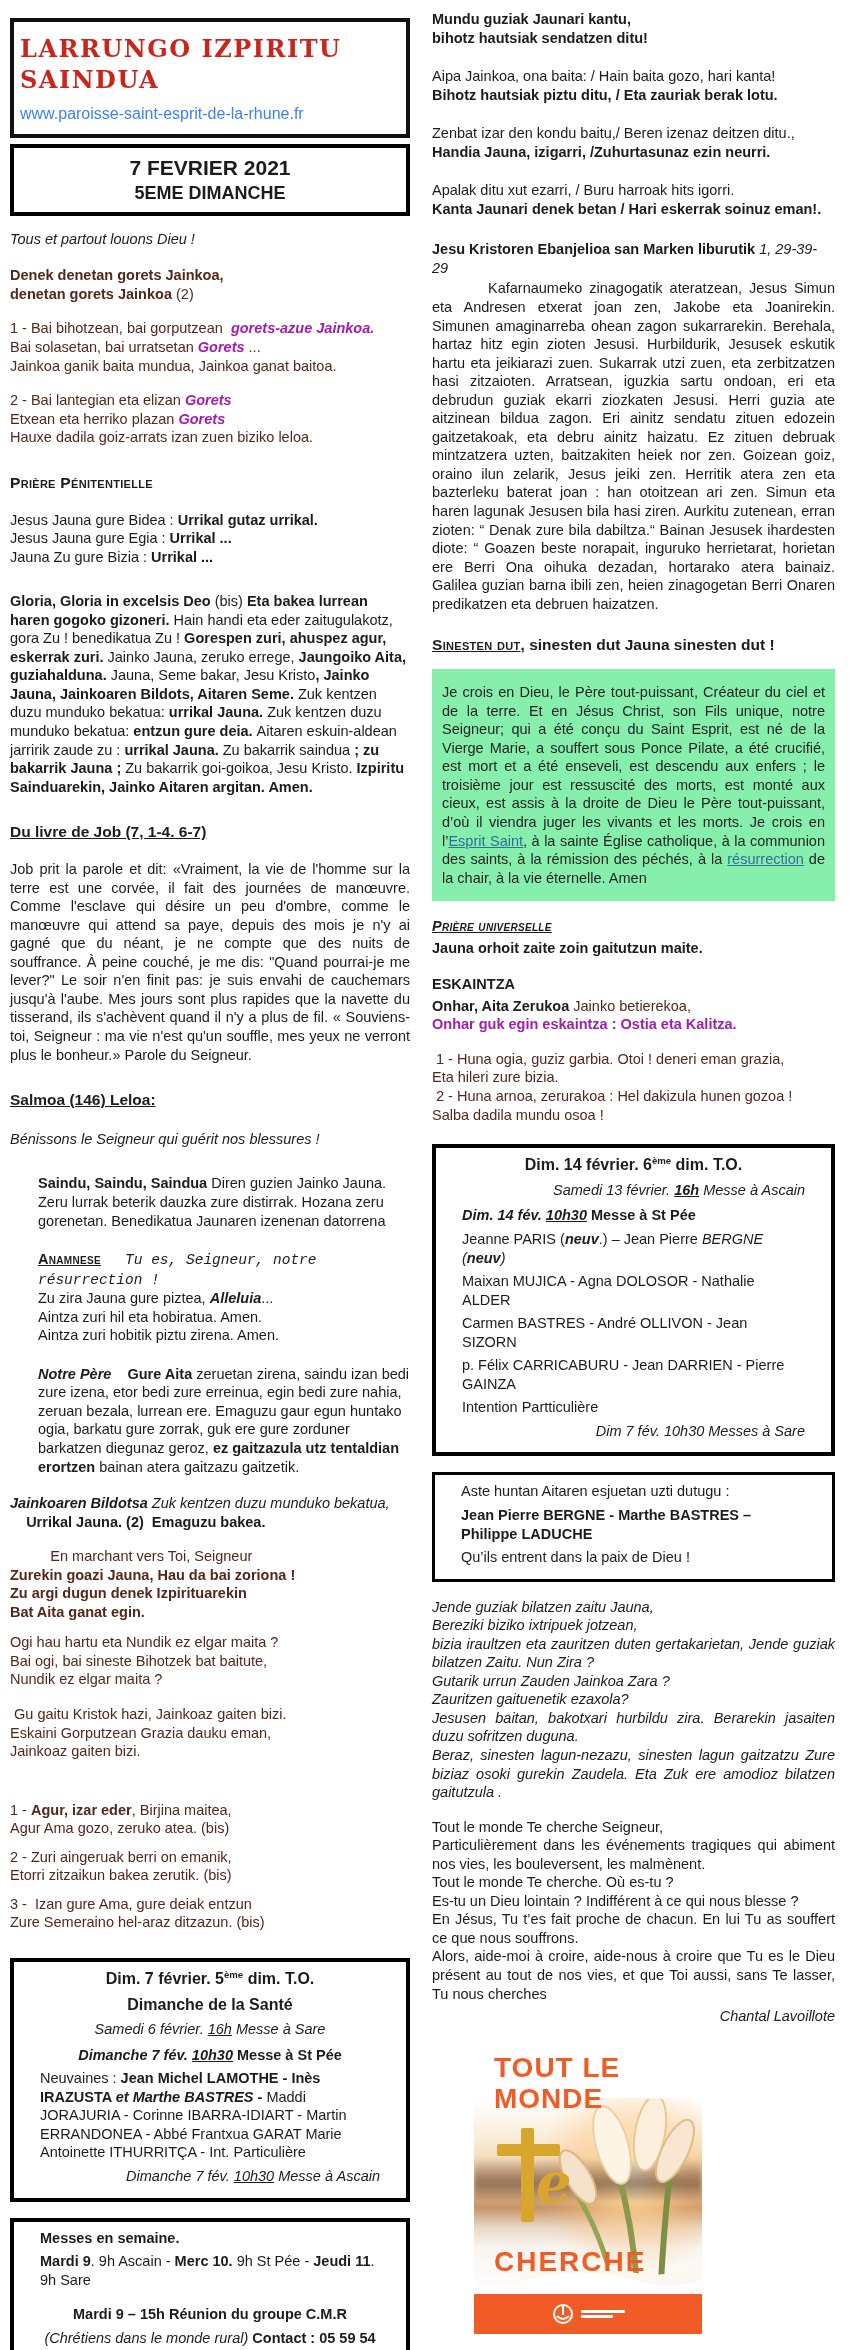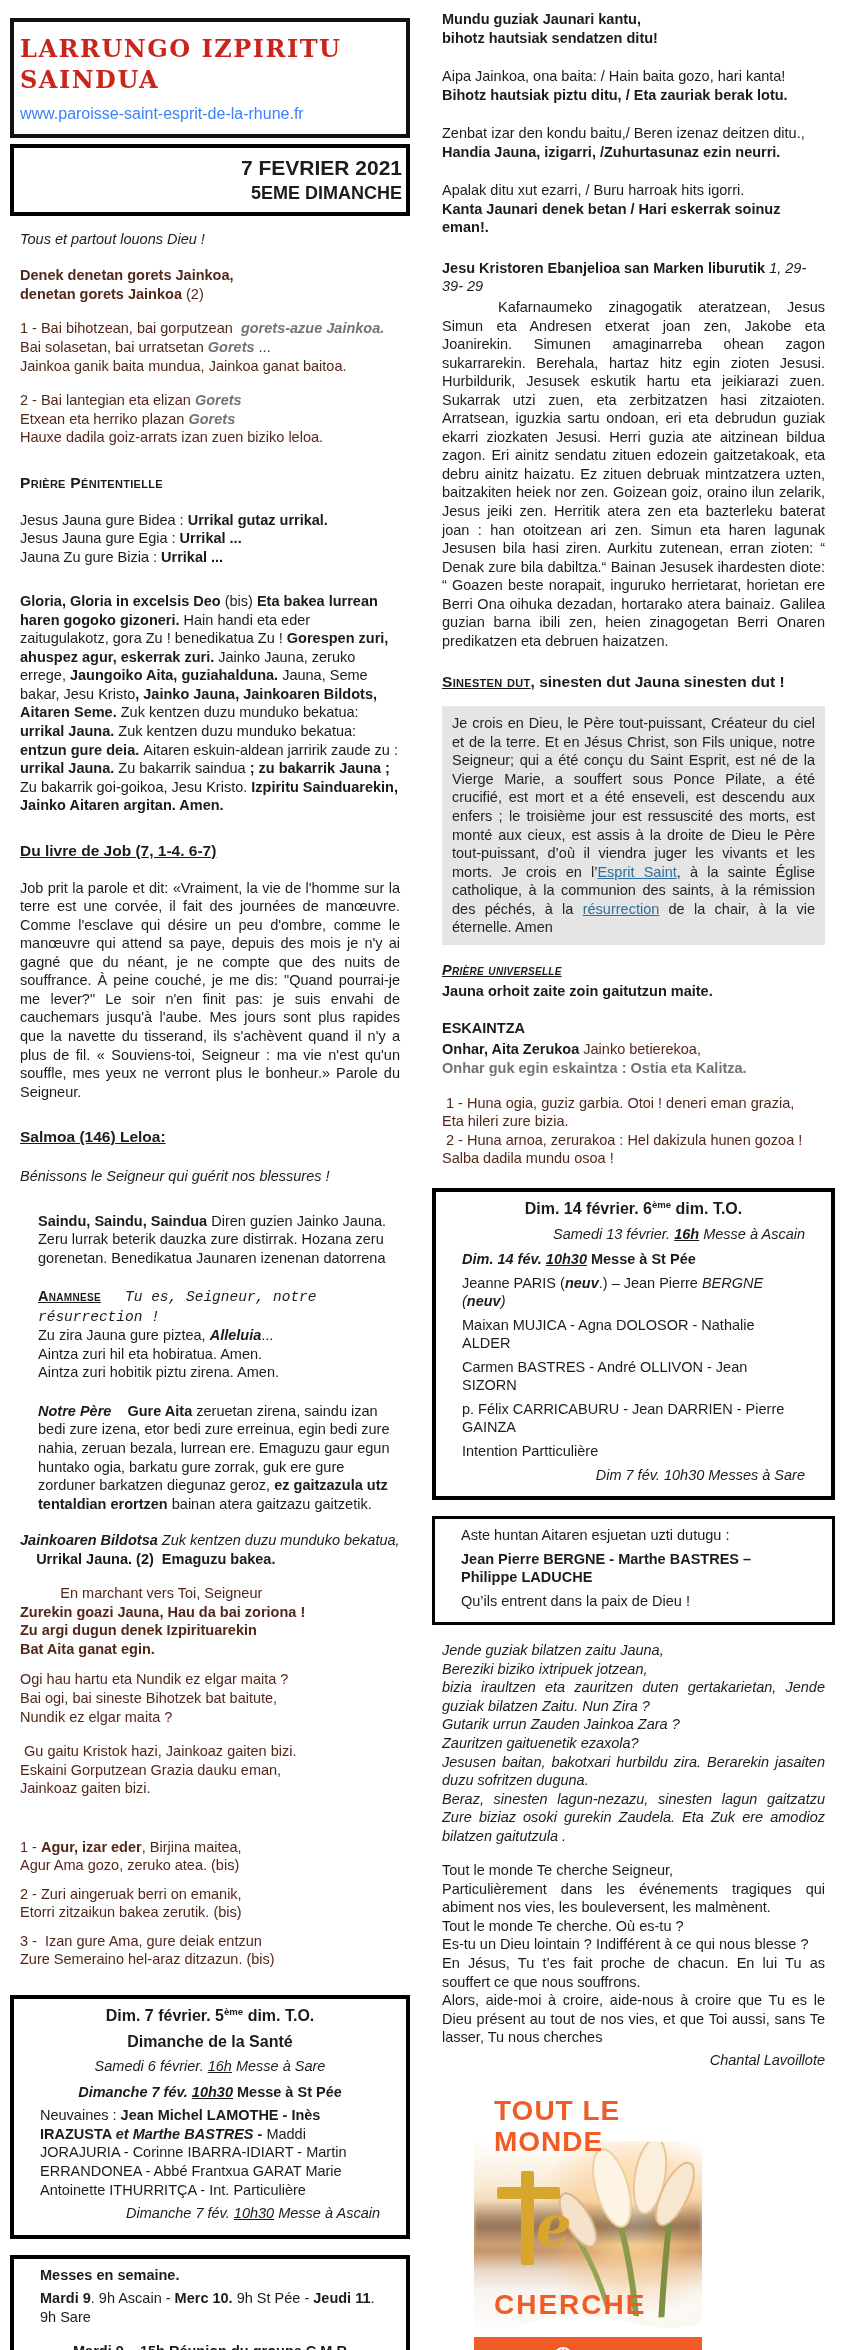--- a/index.html
+++ b/index.html
@@ -1,43 +1,43 @@
 <!DOCTYPE html>
 <html><head>
 <meta charset="utf-8">
 <style>
   html,body{margin:0;padding:0}
   body{width:850px;height:2350px;background:#fff;color:#1c1c1c;
        font-family:"Liberation Sans",sans-serif;font-size:14.5px;line-height:1.28;overflow:hidden}
   .page{display:flex;gap:22px;padding:4px 5px 0 10px}
   .col-left{width:400px;padding-top:14px}
   .col-right{width:403px;padding-top:6px}
-  .p{margin:0 10px 16px}
+  .p{margin:0 0 16px}
   .b{font-weight:700}.i{font-style:italic}.u{text-decoration:underline}
   .sc{font-variant:small-caps;letter-spacing:.3px}
-  .brown{color:#53281a}.acc{color:#737373}
+  .brown{color:#53281a}.acc{color:#a21caf}
   .link{color:#2e6f9c;text-decoration:underline;cursor:pointer}
   .sup{vertical-align:super;font-size:.6em}
   .serif{font-family:Liberation Mono, monospace}
   .just{text-align:justify}
   .prew{white-space:pre-wrap}
   .ti{text-indent:56px}
   .indent{margin-left:28px}
   .center{text-align:center}.rightal{text-align:right}
   .masthead{border:4px solid #111;padding:12px 6px 9px;text-align:left;margin-bottom:6px}
   .mast-title{font-family:"DejaVu Serif",serif;font-weight:700;color:#c9251d;font-size:24px;letter-spacing:1.5px}
   .mast-url{color:#3b82f6;font-size:16px;margin-top:9px}
-  .datebox{border:4px solid #000;text-align:right;padding:7px 4px;margin-bottom:14px}
+  .datebox{border:4px solid #000;text-align:center;padding:7px 4px;margin-bottom:14px}
   .date1{font-weight:700;font-size:21px}
   .date2{font-weight:700;font-size:18px}
   .box{border:4px solid #000;padding:7px 26px;margin-bottom:16px}
   .box-thin{border-width:3px}
   .box-thick{border-width:5px}
   .bl{margin:0 0 5px}
-  .shade{background:#e5e5e5;padding:8px 10px;color:#242424}
+  .shade{background:#86efac;padding:14px 10px;color:#242424}
   .gap-lg{margin-bottom:26px}.gap-xl{margin-bottom:40px}.gap-sm{margin-bottom:10px}
   
   .poster{position:relative;width:228px;height:296px;margin:12px 0 0 42px;background:#fff;overflow:hidden}
   .p-photo{position:absolute;left:0;top:60px;right:0;bottom:40px;
     background:
       radial-gradient(circle at 70% 40%, rgba(255,251,228,.96) 0%, rgba(255,216,150,.78) 14%, rgba(255,190,120,.38) 30%, rgba(255,190,120,0) 50%),
       linear-gradient(180deg,#ffffff 0%,#f9ecd6 22%,#eec495 44%,#c49468 56%,#e9d8c6 66%,#f8f4ef 76%,#ffffff 100%)}
   .p-hills{position:absolute;left:0;right:0;top:120px;height:42px;
     background:linear-gradient(180deg,rgba(122,90,66,0) 0%,rgba(108,78,58,.5) 40%,rgba(88,60,46,.6) 62%,rgba(150,118,96,.2) 100%);
     filter:blur(2px)}

